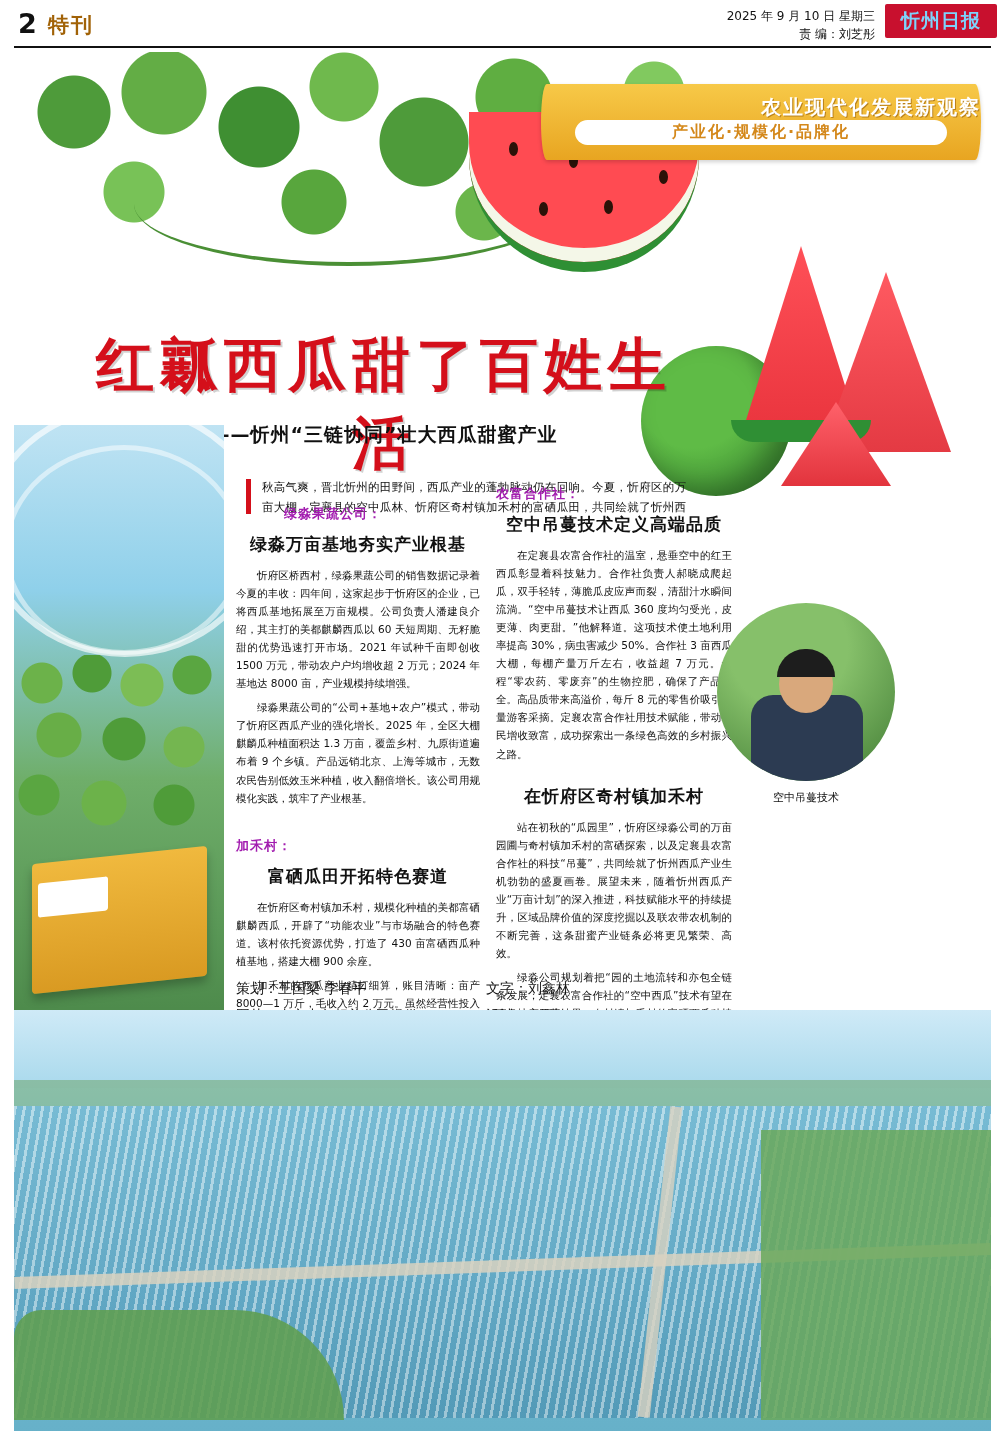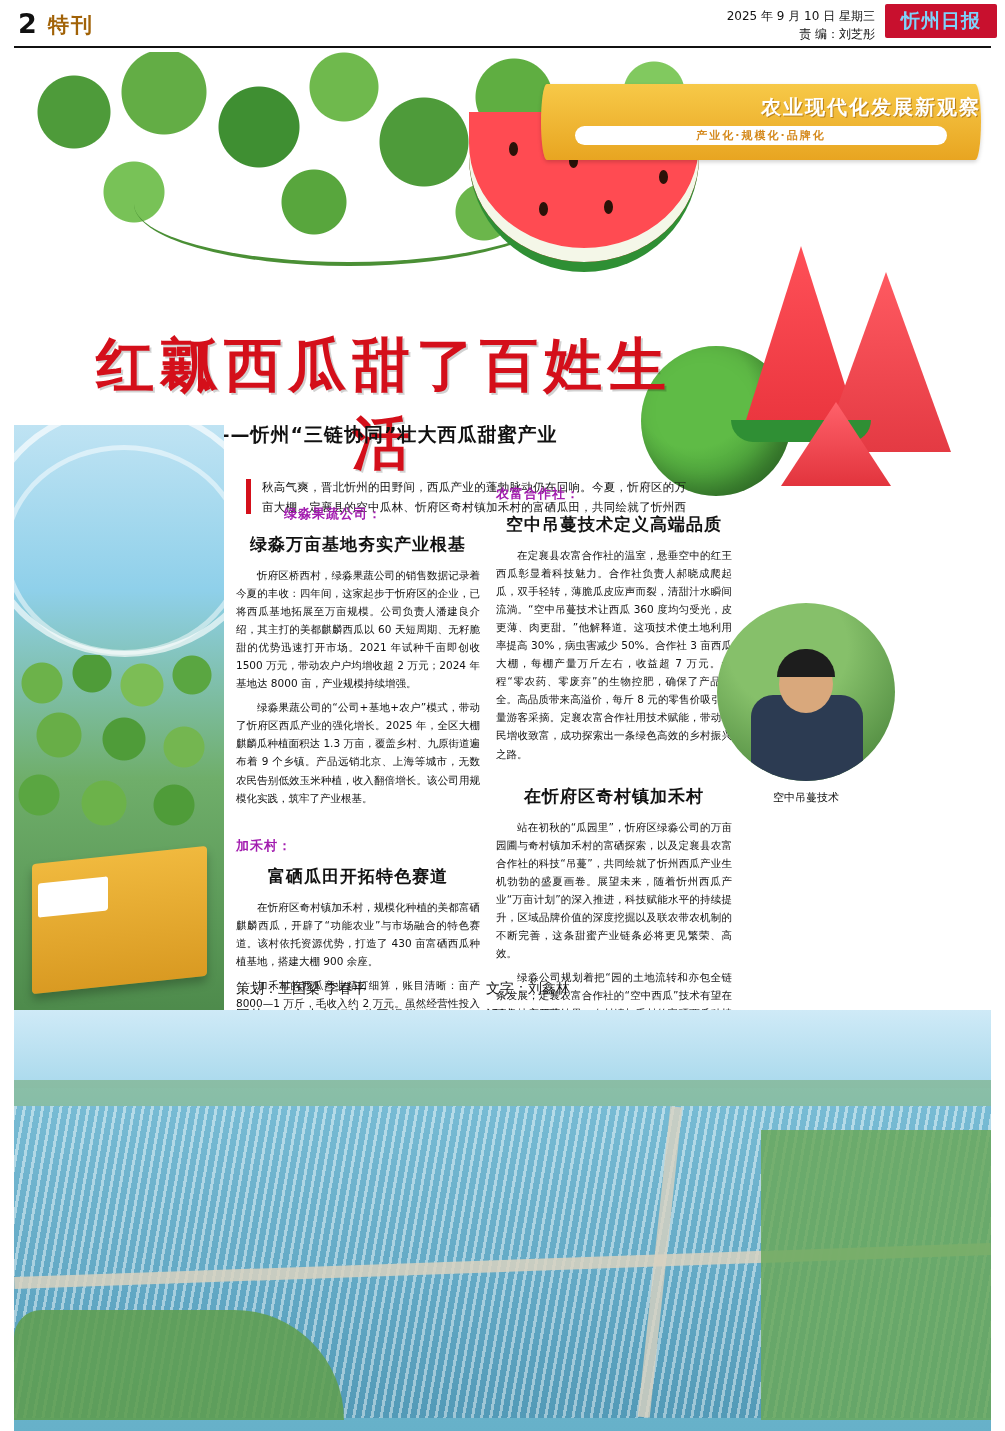--- a/index.html
+++ b/index.html
@@ -78,23 +78,23 @@
     background:linear-gradient(180deg,#f7c948 0%,#e8a521 100%);
     border-radius:6px/40px;
     box-shadow:0 2px 4px rgba(0,0,0,.18);
   }
   .hero-ribbon .rb1{
     position:absolute;left:8px;right:0;top:10px;text-align:right;
     font-family:"DejaVu Sans", sans-serif;font-weight:bold;font-size:20px;color:#ffffff;
     text-shadow:1px 1px 0 #b9801a;letter-spacing:2px;
   }
   .hero-ribbon .rb2{
-    position:absolute;left:34px;right:34px;top:42px;text-align:center;
+    position:absolute;left:34px;right:34px;top:36px;text-align:center;
     background:#ffffff;border-radius:14px;color:#d4881b;
-    font-family:"DejaVu Sans", sans-serif;font-weight:bold;font-size:11px;
+    font-family:"DejaVu Sans", sans-serif;font-weight:bold;font-size:16px;
     letter-spacing:2px;padding:2px 0;
   }
   .hero-photo{
     position:absolute;right:30px;top:190px;width:330px;height:260px;
   }
   .hp-whole{
     position:absolute;left:10px;bottom:6px;width:150px;height:150px;border-radius:50%;
     background:radial-gradient(circle at 35% 30%, #5fbb46 0 40%, #2f7a2a 100%);
     box-shadow:inset -12px -10px 24px rgba(0,0,0,.25);
   }

